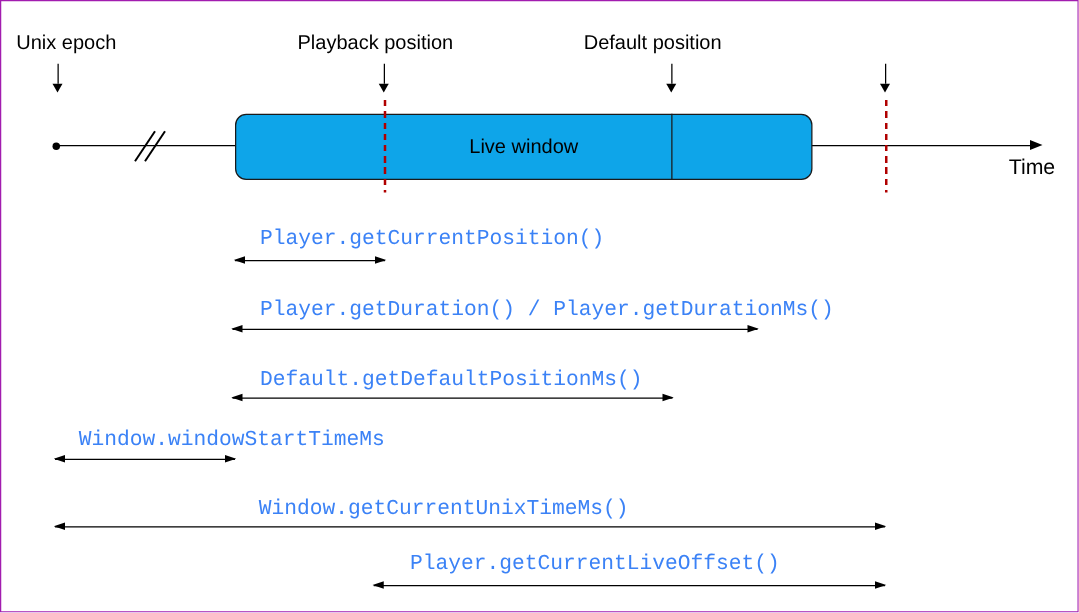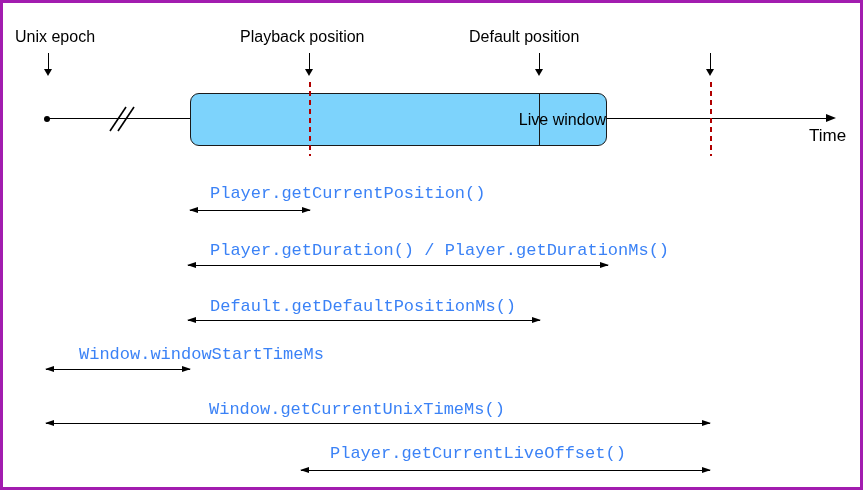--- a/index.html
+++ b/index.html
@@ -1,18 +1,18 @@
 <!DOCTYPE html>
 <html><head>
 <meta charset="utf-8">
 <style>
   html,body { margin:0; padding:0; background:#fff; }
   .stage {
     position:relative; width:863px; height:490px;
-    background:#ffffff; border:3px solid #a21caf; box-sizing:border-box;
+    background:#ffffff; border:1px solid #a21caf; box-sizing:border-box;
     font-family:"Liberation Sans", sans-serif; color:#000;
     overflow:hidden;
   }
 
   
   .top-label { position:absolute; top:25px; font-size:16px; white-space:nowrap; }
 
   
   .down-arrow { position:absolute; top:50px; height:16px; width:0; border-left:1.5px solid #000; }
   .down-arrow::after {
@@ -24,23 +24,23 @@
   .timeline-line { position:absolute; left:44px; top:115px; width:780px; height:0; border-top:1.5px solid #000; }
   .timeline-line::after {
     content:""; position:absolute; right:-9px; top:-5.2px; width:0; height:0;
     border-top:4.5px solid transparent; border-bottom:4.5px solid transparent; border-left:10px solid #000;
   }
   .timeline-dot { position:absolute; left:41px; top:113px; width:6px; height:6px; border-radius:50%; background:#000; }
   .axis-break { position:absolute; left:102px; top:101px; z-index:2; }
 
   
   .live-window {
-    position:absolute; left:187px; top:90px; width:417px; height:53px; box-sizing:border-box;
-    background:#7dd3fc; border:1.5px solid #1a1a1a; border-radius:9px; z-index:3;
-    display:flex; align-items:center; justify-content:flex-end; font-size:16px;
+    position:absolute; left:187px; top:90px; width:462px; height:53px; box-sizing:border-box;
+    background:#0ea5e9; border:1.5px solid #1a1a1a; border-radius:9px; z-index:3;
+    display:flex; align-items:center; justify-content:center; font-size:16px;
   }
   .window-divider { position:absolute; left:536px; top:90px; height:53px; width:0; border-left:1.5px solid #1a1a1a; z-index:4; }
 
   
   .red-dash {
     position:absolute; top:79px; height:74px; width:2px; z-index:5;
     background:repeating-linear-gradient(to bottom, #b00000 0 5px, transparent 5px 9px);
   }
 
   .time-label { position:absolute; left:806px; top:123px; font-size:17px;text-align:center; }
@@ -93,21 +93,21 @@
 
   <div class="span-label" style="left:207px; top:182px">Player.getCurrentPosition()</div>
   <div class="span-arrow" style="left:187px; top:207px; width:120px"></div>
 
   <div class="span-label" style="left:207px; top:239px">Player.getDuration() / Player.getDurationMs()</div>
   <div class="span-arrow" style="left:185px; top:262px; width:420px"></div>
 
   <div class="span-label" style="left:207px; top:295px">Default.getDefaultPositionMs()</div>
   <div class="span-arrow" style="left:185px; top:317px; width:352px"></div>
 
-  <div class="span-label" style="left:76px; top:343px">Window.windowStartTimeMs</div>
+  <div class="span-label" style="left:62px; top:343px">Window.windowStartTimeMs</div>
   <div class="span-arrow" style="left:43px; top:366px; width:144px"></div>
 
   <div class="span-label" style="left:206px; top:398px">Window.getCurrentUnixTimeMs()</div>
   <div class="span-arrow" style="left:43px; top:420px; width:664px"></div>
 
   <div class="span-label" style="left:327px; top:442px">Player.getCurrentLiveOffset()</div>
   <div class="span-arrow" style="left:298px; top:467px; width:409px"></div>
 
 </div>
 

